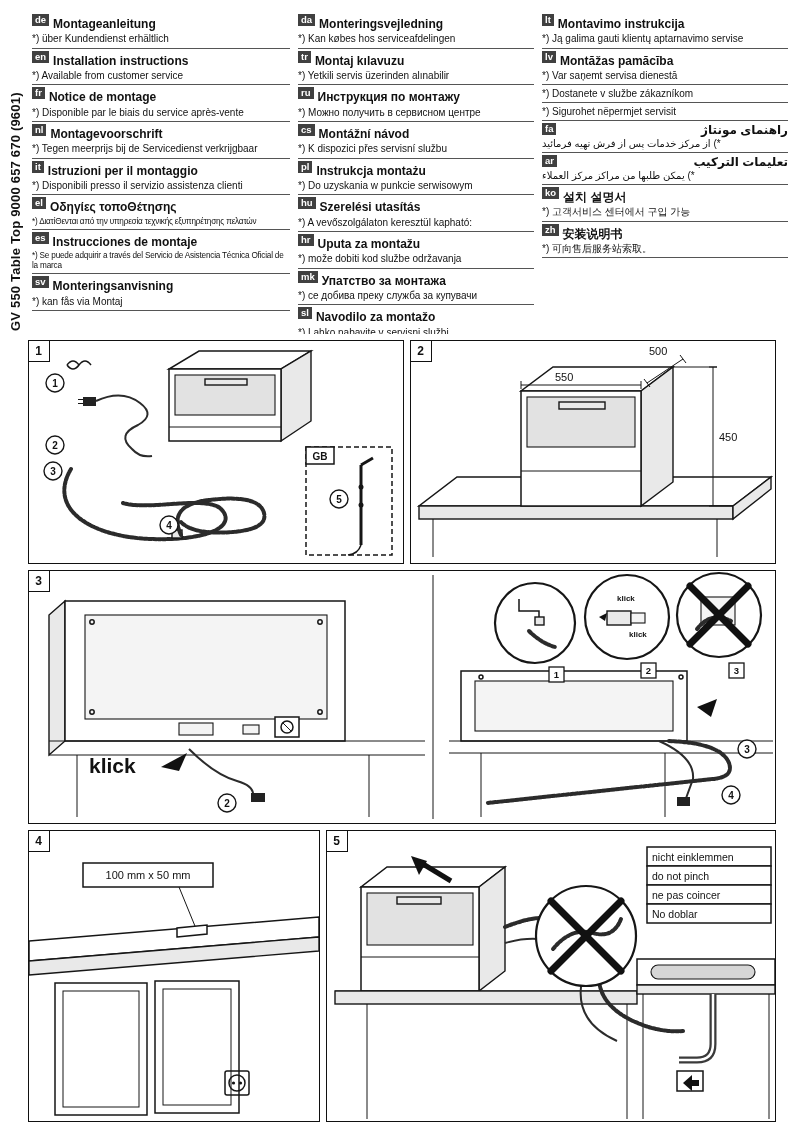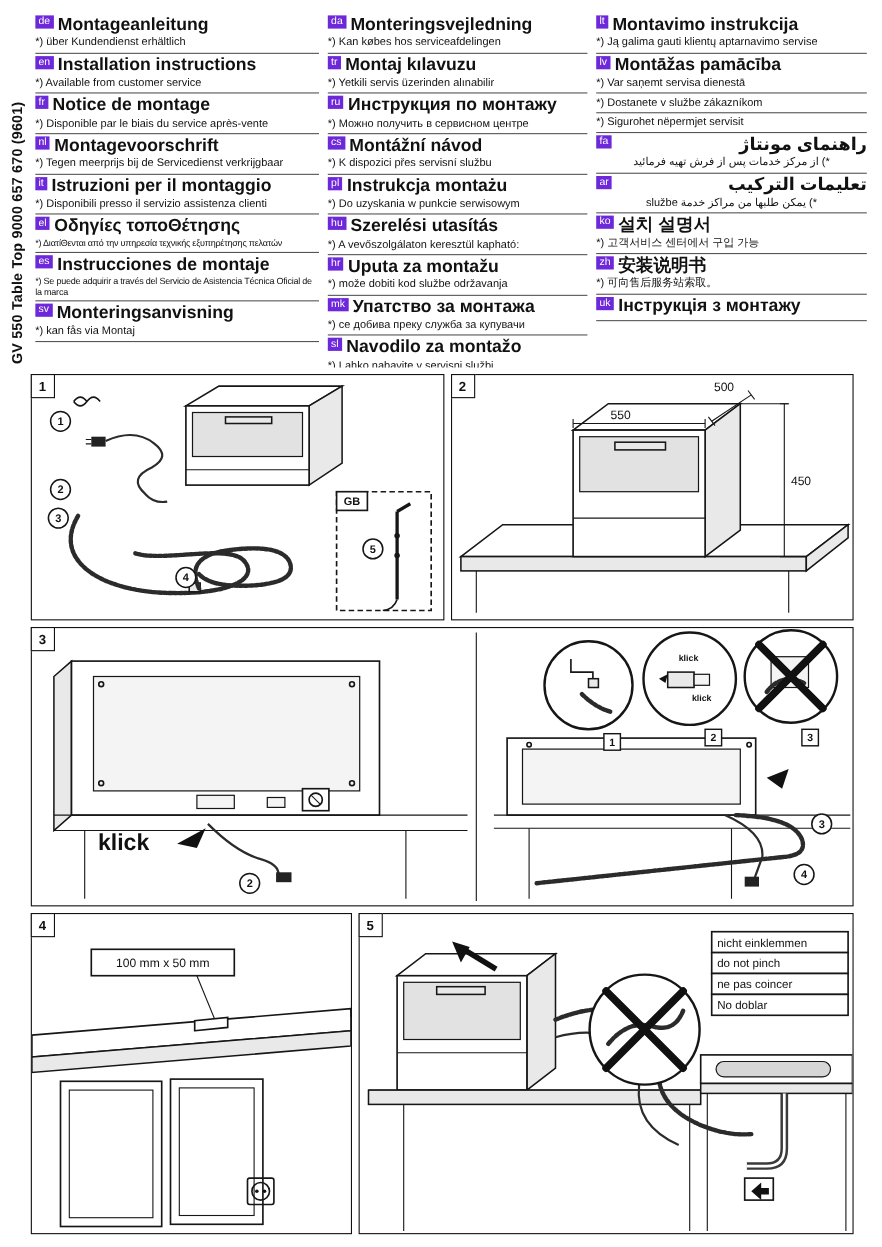--- a/index.html
+++ b/index.html
@@ -10,27 +10,27 @@
   .vtitle{position:absolute;top:331px;left:8px;width:318px;height:18px;
     transform:rotate(-90deg);transform-origin:0 0;font-weight:bold;font-size:13px;
     white-space:nowrap;letter-spacing:.2px;}
 
   
   .lang-table{position:absolute;left:32px;top:12px;width:758px;height:322px;
     display:flex;gap:8px;overflow:hidden;}
   .lang-col{flex:1;min-width:0;}
   .lang-col.c1{flex:0 0 258px;} .lang-col.c2{flex:0 0 236px;} .lang-col.c3{flex:0 0 246px;}
   .lang-entry{border-bottom:1px solid #555;padding:2px 0 2.5px;line-height:1.18;}
-  .badge{display:inline-block;background:#6d28d9;color:#fff;font-weight:normal;font-size:9.5px;
+  .badge{display:inline-block;background:#404040;color:#fff;font-weight:bold;font-size:9.5px;
     padding:0 3px;line-height:12px;margin-right:4px;vertical-align:top;}
-  .ltitle{font-weight:bold;font-size:16px;}
+  .ltitle{font-weight:bold;font-size:12px;}
   .lnote{font-size:10px;margin-top:.5px;}
   .lnote.small{font-size:8.2px;letter-spacing:-.2px;}
   .lang-entry.rtl .line1{display:flex;justify-content:space-between;align-items:flex-start;}
-  .lang-entry.rtl .ltitle,.lang-entry.rtl .lnote{direction:rtl;text-align:center;}
+  .lang-entry.rtl .ltitle,.lang-entry.rtl .lnote{direction:rtl;text-align:left;}
 
   
   .panel{position:absolute;border:1.5px solid #111;background:#fff;}
   #panel1{left:28px;top:340px;width:374px;height:222px;}
   #panel2{left:410px;top:340px;width:364px;height:222px;}
   #panel3{left:28px;top:570px;width:746px;height:252px;}
   #panel4{left:28px;top:830px;width:290px;height:290px;}
   #panel5{left:326px;top:830px;width:448px;height:290px;}
   .panel-num{position:absolute;top:-1.5px;left:-1.5px;width:20px;height:20px;border:1.5px solid #111;
     background:#fff;display:flex;align-items:center;justify-content:center;
@@ -160,32 +160,29 @@
             <span class="badge">fa</span>
             <span class="ltitle">راهنمای مونتاژ</span>
           </div>
           <div class="lnote">*) از مرکز خدمات پس از فرش تهیه فرمائید</div>
         </div>
         <div class="lang-entry rtl">
           <div class="line1">
             <span class="badge">ar</span>
             <span class="ltitle">تعليمات التركيب</span>
           </div>
-          <div class="lnote">*) يمكن طلبها من مراكز خدمة službe</div>
+          <div class="lnote">*) يمكن طلبها من مراكز مرکز العملاء</div>
         </div>
         <div class="lang-entry">
           <div class="line1"><span class="badge">ko</span><span class="ltitle">설치 설명서</span></div>
           <div class="lnote">*) 고객서비스 센터에서 구입 가능</div>
         </div>
         <div class="lang-entry">
           <div class="line1"><span class="badge">zh</span><span class="ltitle">安装说明书</span></div>
           <div class="lnote">*) 可向售后服务站索取。</div>
-        </div>
-        <div class="lang-entry">
-          <div class="line1"><span class="badge">uk</span><span class="ltitle">Інструкція з монтажу</span></div>
         </div>
       </div>
   </div>
 
   <div class="panel" id="panel1">
     <div class="panel-num">1</div>
     <svg viewBox="0 0 374 222">
       <g>
         <polygon class="s" points="140,28 252,28 282,10 170,10"></polygon>
         <polygon class="g1" points="252,28 282,10 282,80 252,100"></polygon>

